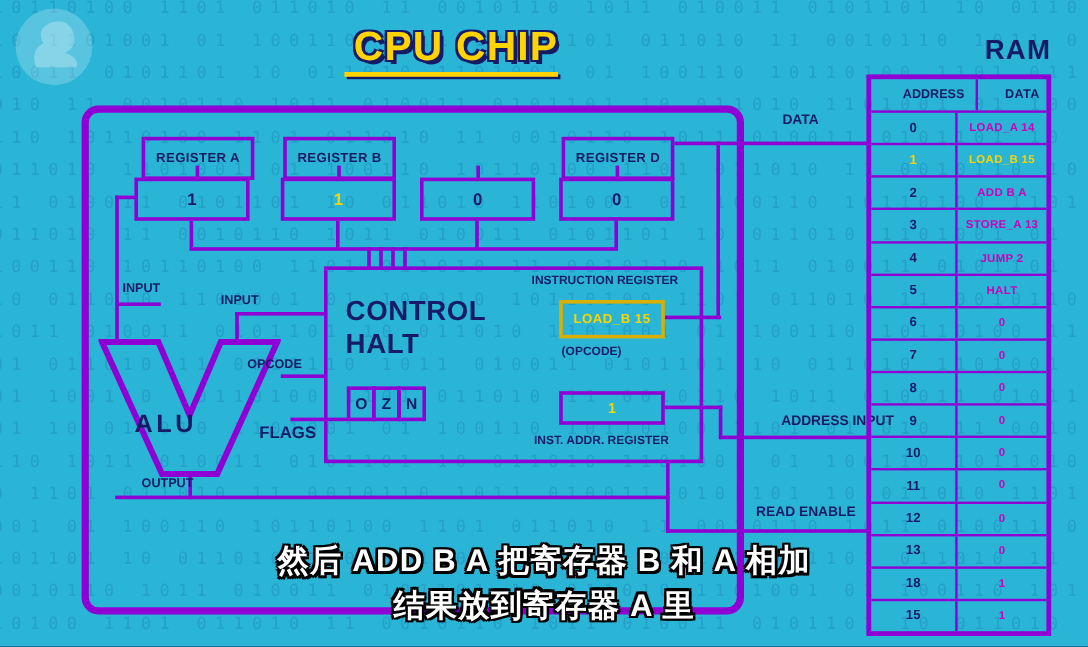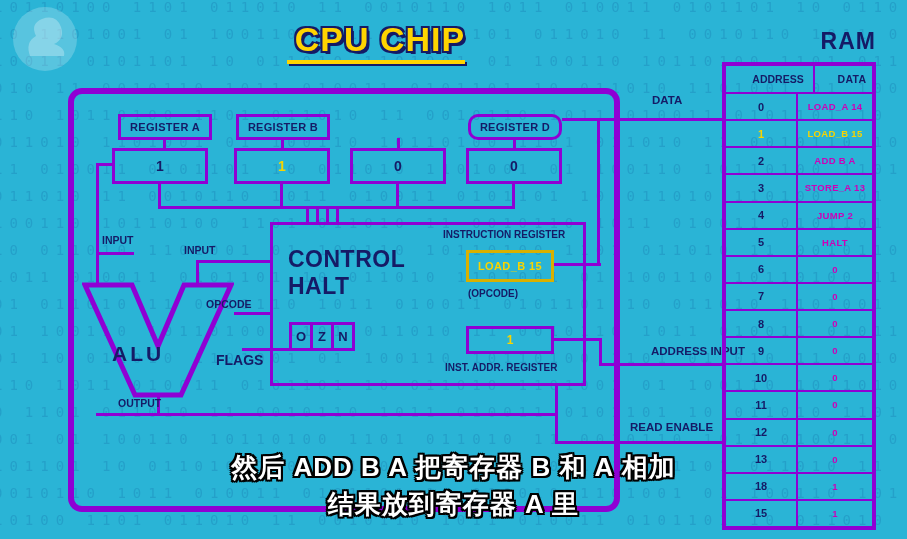--- a/index.html
+++ b/index.html
@@ -5,21 +5,21 @@
   html,body{margin:0;padding:0;background:#111;}
   .stage{position:relative;width:907px;height:539px;background:#2ab4d6;overflow:hidden;
          font-family:"Liberation Sans",sans-serif;}
   .binary{position:absolute;inset:-6px;color:rgba(10,45,130,0.15);
           font-family:"DejaVu Sans Mono",monospace;font-size:14px;line-height:27px;
           letter-spacing:7px;word-break:break-all;user-select:none;}
   .wire{position:absolute;background:#8f00d4;}
   .lbl{position:absolute;color:#151b66;font-weight:bold;white-space:nowrap;}
   .box{position:absolute;border:3px solid #8f00d4;box-sizing:border-box;
        display:flex;align-items:center;justify-content:center;}
-  .reg-label{height:26px;width:94px;font-size:11px;font-weight:bold;color:#151b66;letter-spacing:.3px;}
+  .reg-label{height:36px;width:94px;font-size:11px;font-weight:bold;color:#151b66;letter-spacing:.3px;}
   .reg-value{height:36px;width:96px;font-size:14px;font-weight:bold;color:#151b66;}
   .hl{color:#f8d400 !important;}
   .title{position:absolute;left:280px;top:20px;width:200px;text-align:center;
          font-size:34px;font-weight:bold;color:#ffd400;letter-spacing:1px;
          text-shadow:-2px -2px 0 #151b66,2px -2px 0 #151b66,-2px 2px 0 #151b66,
                      2px 2px 0 #151b66,3px 3px 0 #151b66;}
   .title-underline{position:absolute;left:287px;top:60px;width:178px;height:4px;
          background:#ffd400;box-shadow:2px 2px 0 #151b66;}
   .chip{position:absolute;left:68px;top:88px;width:552px;height:424px;
         border:6px solid #8f00d4;border-radius:14px;box-sizing:border-box;}
@@ -100,21 +100,21 @@
   <div class="wire" style="left:555px;top:441px;width:169px;height:3px;"></div>
   <div class="wire" style="left:554px;top:338px;width:48px;height:3px;"></div>
   <div class="wire" style="left:599px;top:338px;width:3px;height:28px;"></div>
   <div class="wire" style="left:599px;top:363px;width:125px;height:3px;"></div>
 
   <div class="box reg-label" style="left:118px;top:114px;">REGISTER A</div>
   <div class="box reg-value" style="left:112px;top:148px;">1</div>
   <div class="box reg-label" style="left:236px;top:114px;">REGISTER B</div>
   <div class="box reg-value hl" style="left:234px;top:148px;">1</div>
   <div class="box reg-value" style="left:350px;top:148px;">0</div>
-  <div class="box reg-label" style="left:468px;top:114px;border-radius:10px;">REGISTER D</div>
+  <div class="box reg-label" style="left:468px;top:114px;">REGISTER D</div>
   <div class="box reg-value" style="left:466px;top:148px;">0</div>
 
   <div class="cu"></div>
   <div class="cu-title">CONTROL HALT</div>
   <div class="lbl" style="left:443px;top:229px;font-size:10px;">INSTRUCTION REGISTER</div>
   <div class="box ir-box">LOAD_B 15</div>
   <div class="lbl" style="left:468px;top:288px;font-size:10px;">(OPCODE)</div>
   <div class="flags-wrap">
     <div class="flagbox" style="margin-left:0;">O</div>
     <div class="flagbox">Z</div>

